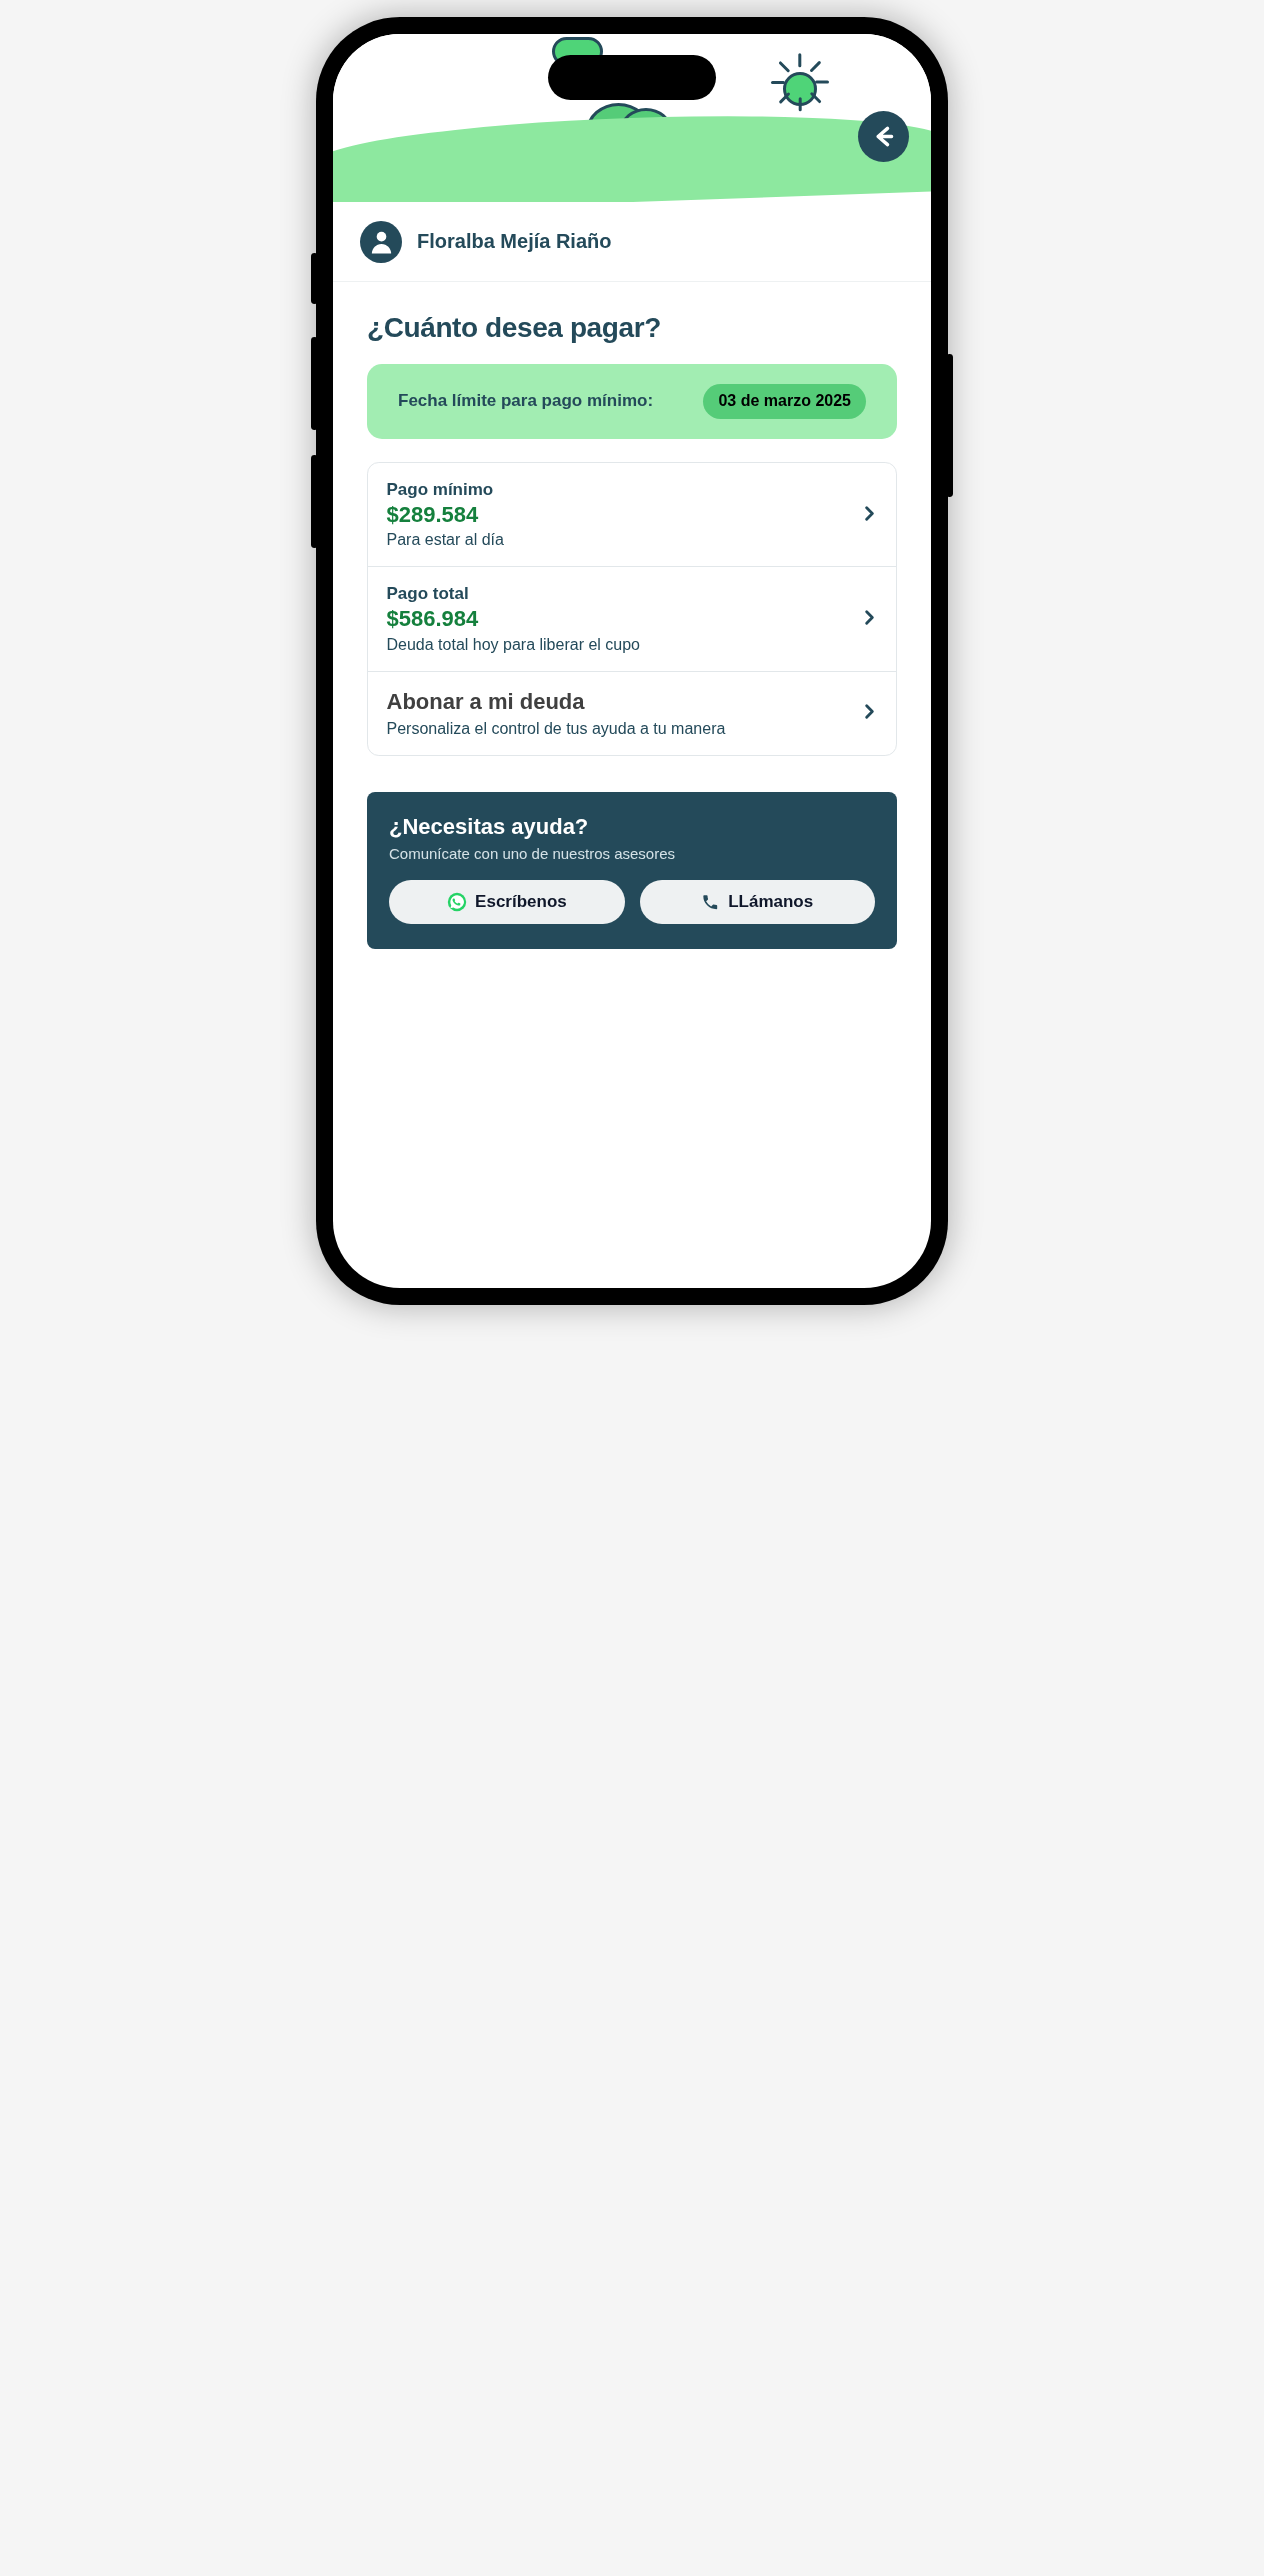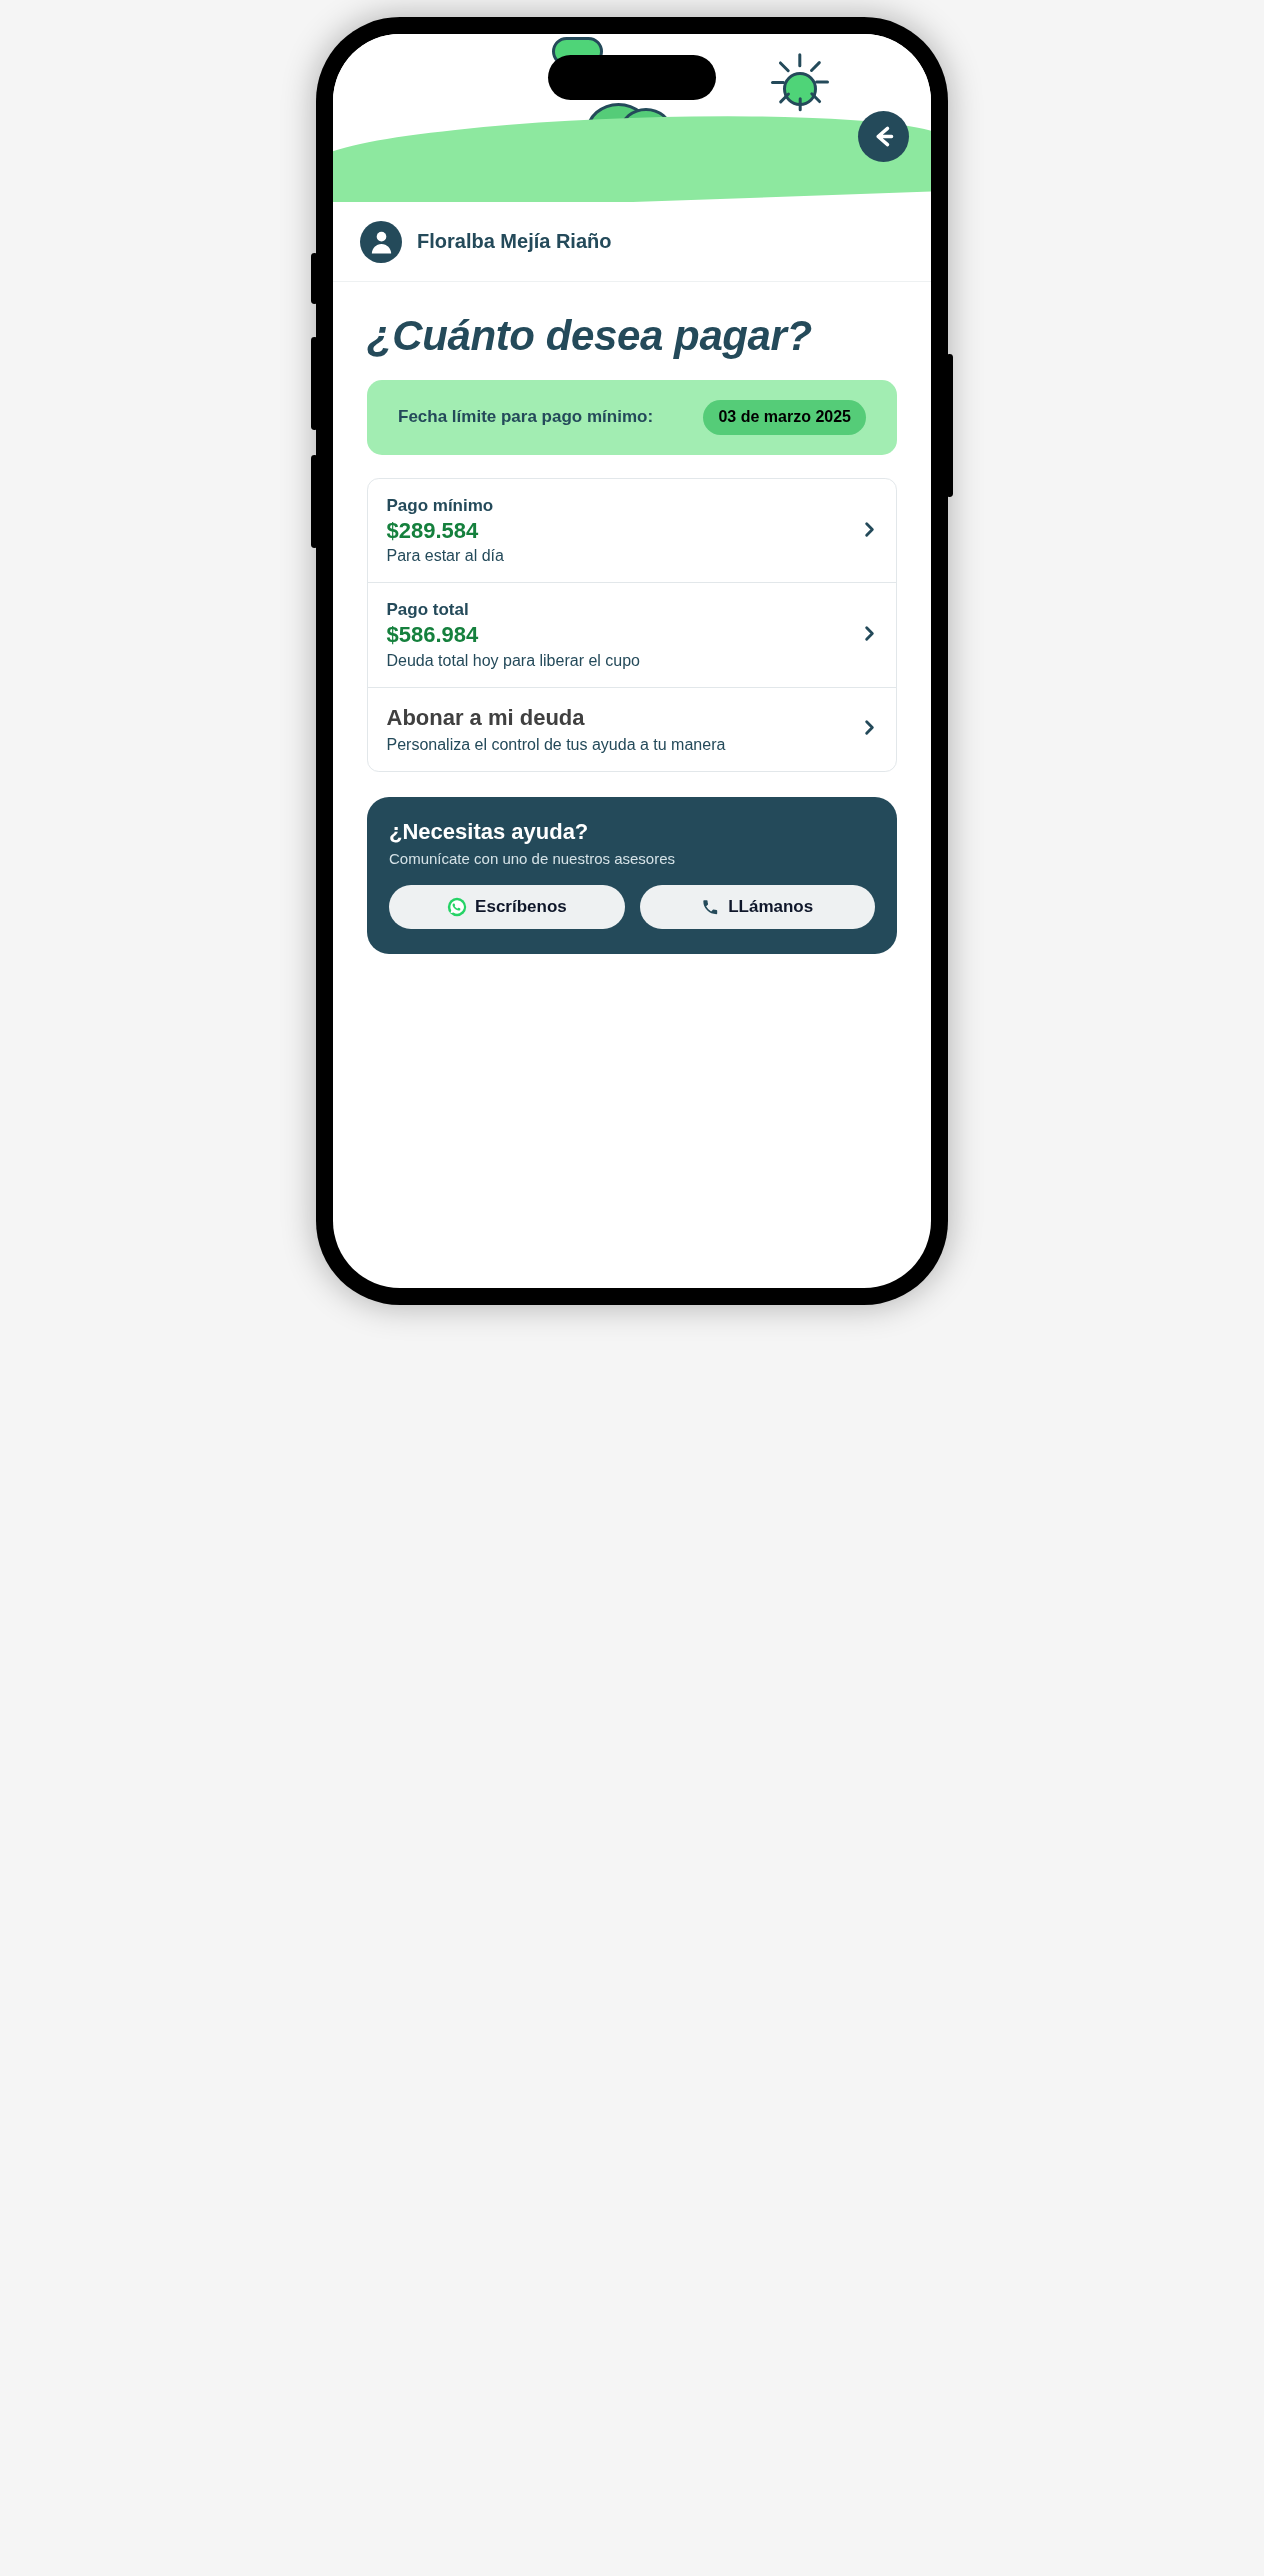--- a/index.html
+++ b/index.html
@@ -143,25 +143,24 @@
     .user-name {
       font-size: 20px;
       font-weight: 700;
       color: #244a5a;
     }
     
     .main {
       padding: 30px 34px;
     }
     .page-title {
-      font-size: 42px;
+      font-size: 28px;
       font-weight: 800;
       color: #244a5a;
       letter-spacing: -0.4px;
-      font-style: italic;
     }
     .deadline-banner {
       margin-top: 20px;
       background: #a2edb2;
       border-radius: 15px;
       padding: 20px 31px;
       display: flex;
       align-items: center;
       justify-content: space-between;
       gap: 10px;
@@ -215,23 +214,23 @@
       margin-bottom: 5px;
     }
     .option-hint {
       font-size: 16px;
       font-weight: 500;
       color: #244a5a;
     }
     .chevron svg { width: 17px; height: 17px; fill: none; stroke: #244a5a; stroke-width: 4; stroke-linecap: round; stroke-linejoin: round; }
     
     .help {
-      margin-top: 25px;
+      margin-top: 36px;
       background: #244a5a;
-      border-radius: 22px;
+      border-radius: 8px;
       padding: 22px 22px 25px;
     }
     .help-title {
       font-size: 22px;
       font-weight: 700;
       color: #fff;
     }
     .help-sub {
       margin-top: 5px;
       font-size: 15px;

